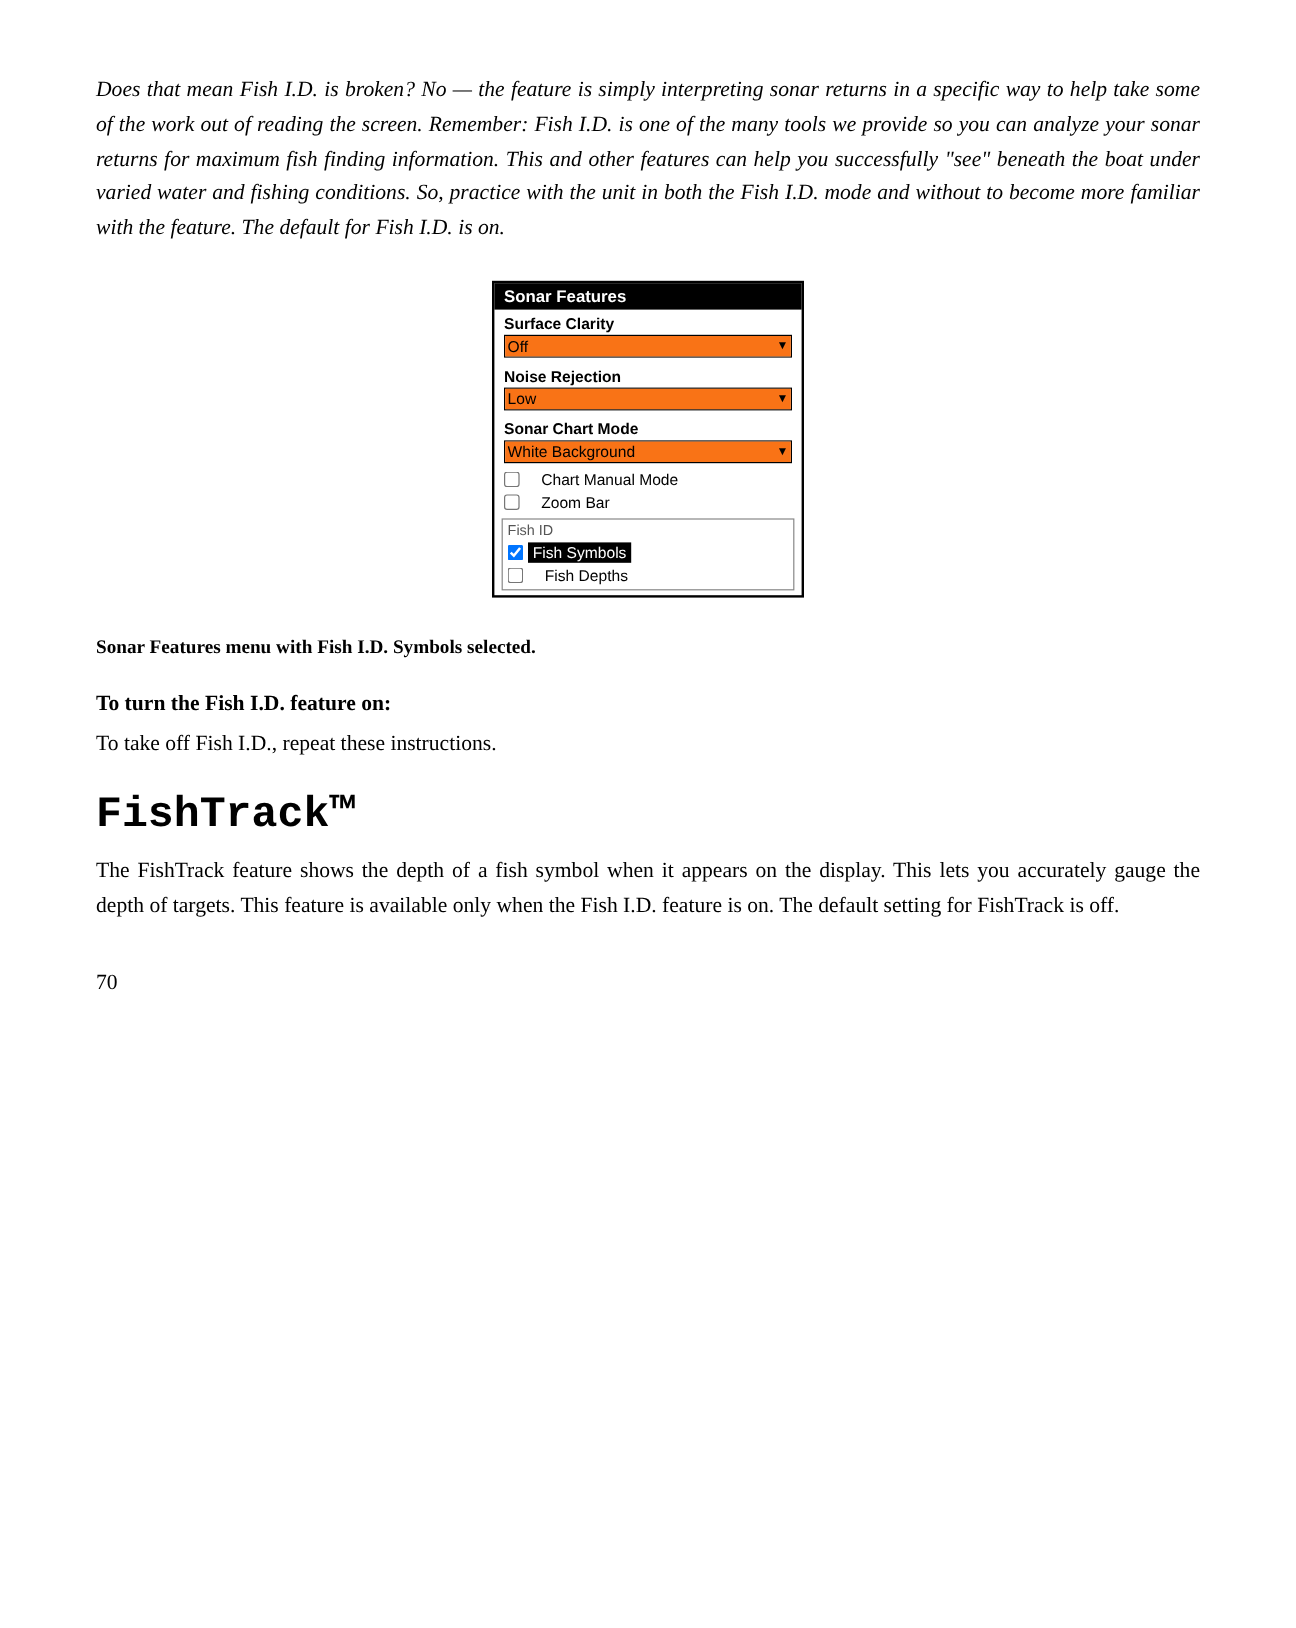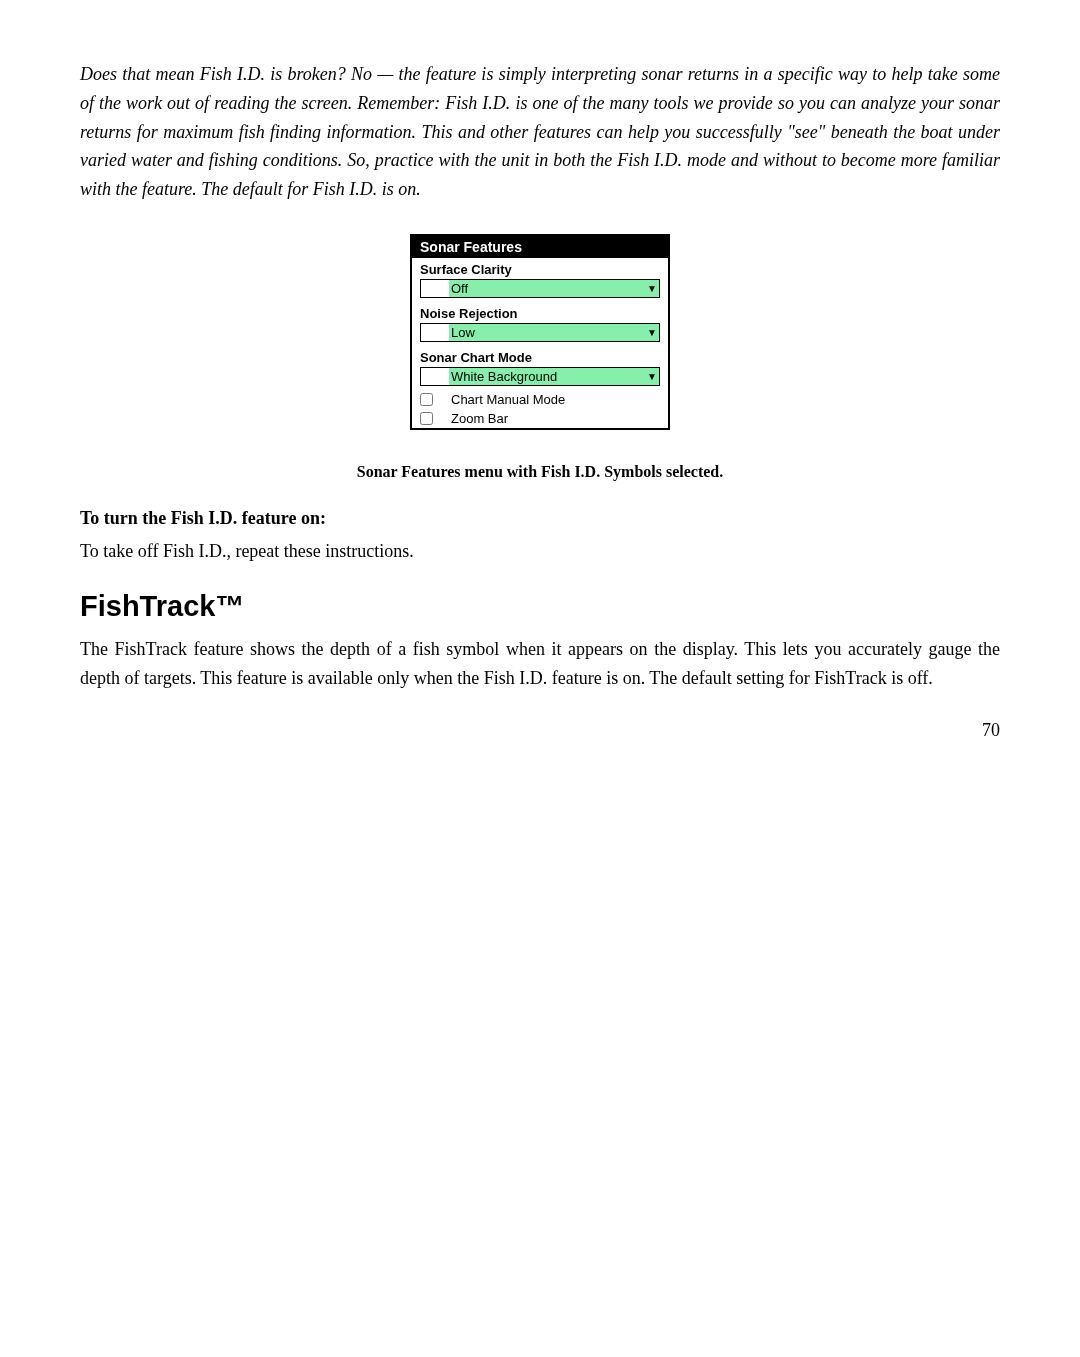--- a/index.html
+++ b/index.html
@@ -63,25 +63,24 @@
       position: relative;
       flex: 1;
       display: flex;
       align-items: center;
       border: 1px solid #000;
     }
 
     .select-wrapper select {
       width: 100%;
       border: none;
-      background: #86efac;
+      background: #f97316;
       font-size: 13px;
       padding: 1px 2px;
       appearance: none;
-      margin-left: 28px;
       -webkit-appearance: none;
     }
 
     .select-arrow {
       position: absolute;
       right: 2px;
       font-size: 10px;
       pointer-events: none;
     }
 
@@ -117,21 +116,20 @@
     }
 
     .fish-symbols-checked {
       background: #000;
       color: #fff;
       padding: 1px 4px;
       font-size: 13px;
     }
 
     .caption-block {
-      text-align: center;
       margin: 10px 0 24px 0;
       font-size: 16px;
       line-height: 1.5;
     }
 
     .caption-bold {
       font-weight: bold;
     }
 
     .section-heading {
@@ -157,34 +155,34 @@
       font-variant: small-caps;
       font-weight: bold;
     }
 
     .turn-off-text {
       margin-bottom: 24px;
       line-height: 1.6;
     }
 
     .fishtrack-heading {
-      font-size: 29px;
-      font-weight: bold;
-      font-family: Liberation Sans, sans-serif;
+      font-size: 36px;
+      font-weight: bold;
+      font-family: Liberation Mono, monospace;
       margin-bottom: 12px;
     }
 
     .fishtrack-text {
       text-align: justify;
       line-height: 1.6;
     }
 
     .page-number {
-      text-align: right;
-      margin-top: 28px;
+      text-align: left;
+      margin-top: 40px;
       font-size: 18px;
     }
   </style>
 </head>
 <body>
 
 <p class="body-text">Does that mean Fish I.D. is broken? No — the feature is simply interpreting sonar returns in a specific way to help take some of the work out of reading the screen. Remember: Fish I.D. is one of the many tools we provide so you can analyze your sonar returns for maximum fish finding information. This and other features can help you successfully "see" beneath the boat under varied water and fishing conditions. So, practice with the unit in both the Fish I.D. mode and without to become more familiar with the feature. The default for Fish I.D. is on.</p>
 
 <div class="menu-container">
   <div class="menu-box">
@@ -229,20 +227,31 @@
     <div class="menu-checkbox-row">
       <input type="checkbox" style="">
       <span>Chart Manual Mode</span>
     </div>
 
     <div class="menu-checkbox-row">
       <input type="checkbox" style="">
       <span>Zoom Bar</span>
     </div>
 
+    <div class="fish-id-group">
+      <div class="fish-id-group-label">Fish ID</div>
+      <div class="fish-symbols-row">
+        <input type="checkbox" checked="" style="">
+        <span class="fish-symbols-checked">Fish Symbols</span>
+      </div>
+      <div class="menu-checkbox-row" style="padding-left:0;">
+        <input type="checkbox" style="">
+        <span>Fish Depths</span>
+      </div>
+    </div>
   </div>
 </div>
 
 <div class="caption-block">
   <div class="caption-bold">Sonar Features menu with Fish I.D. Symbols selected.</div>
 </div>
 
 <div class="section-heading">To turn the Fish I.D. feature on:</div>
 
 <div class="instruction-list">

